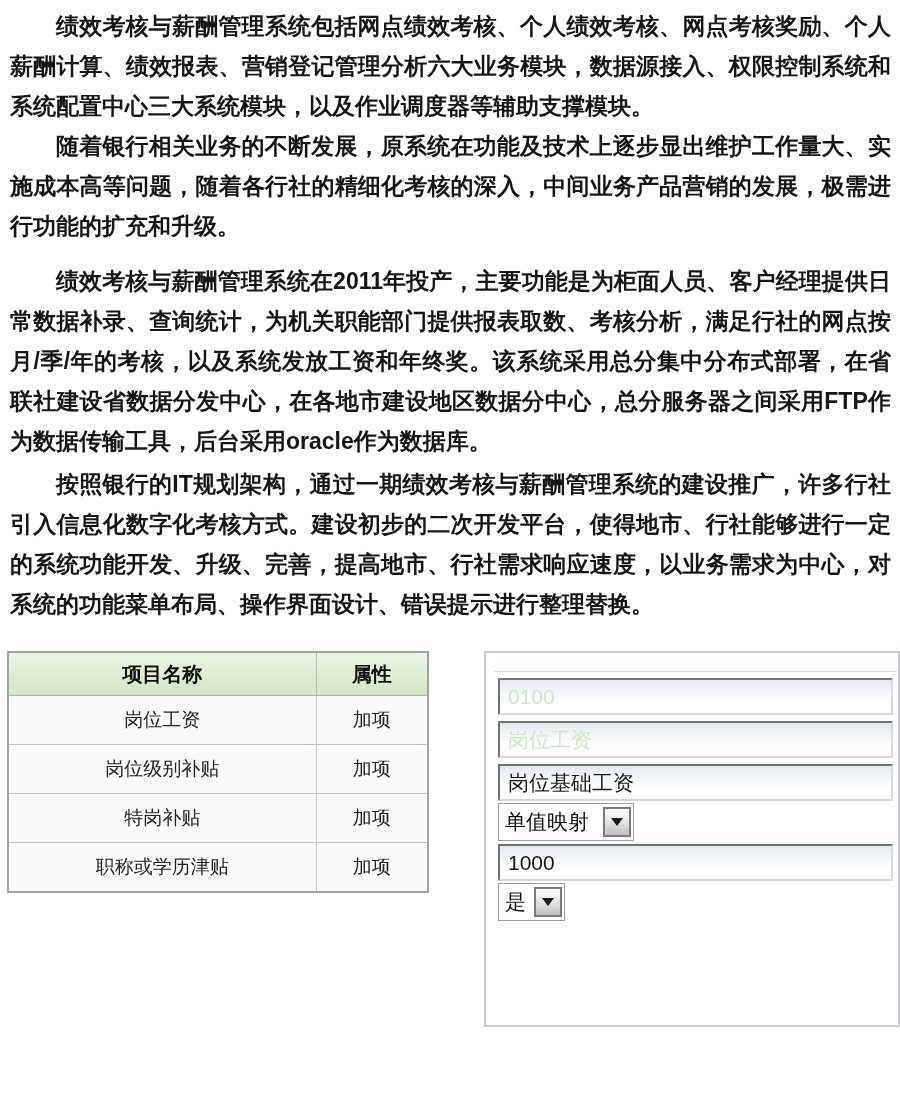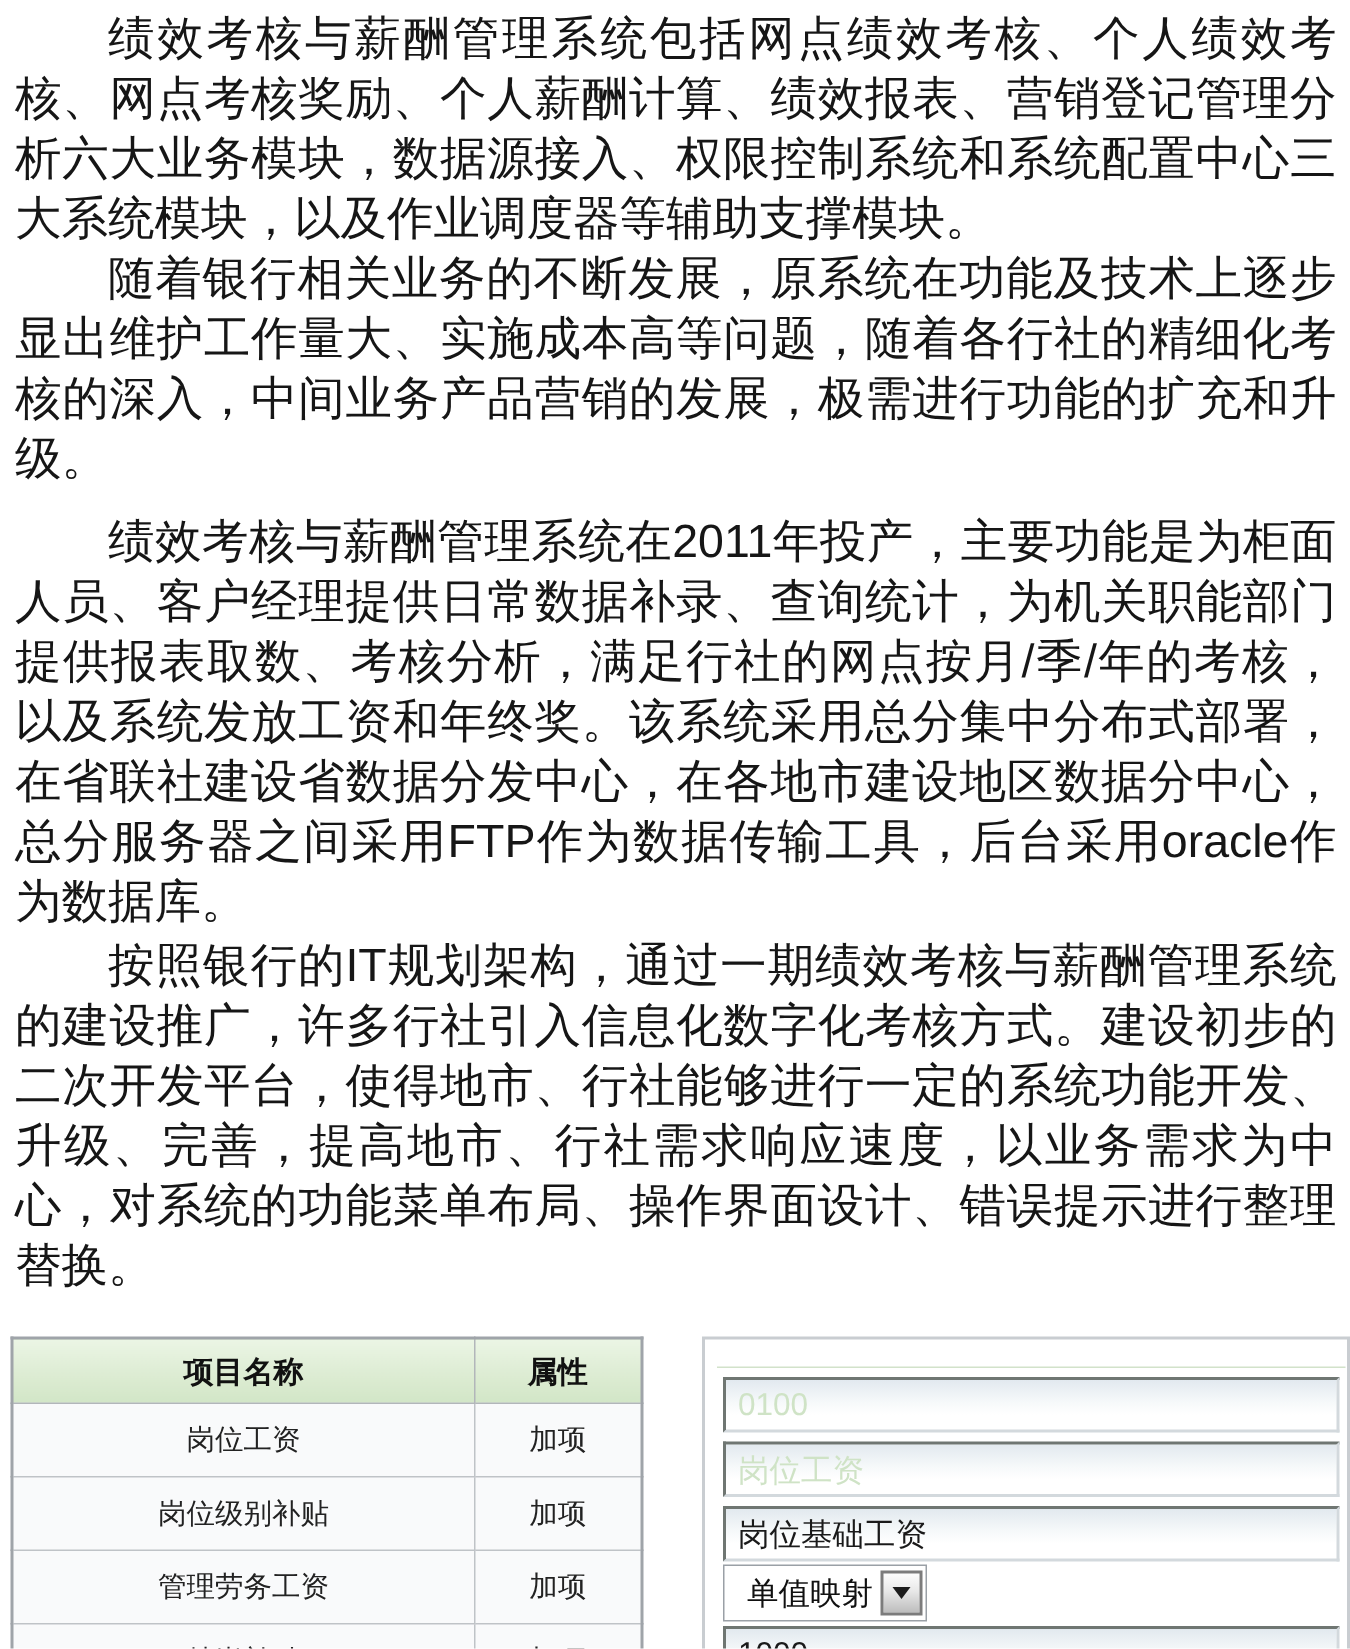--- a/index.html
+++ b/index.html
@@ -4,29 +4,29 @@
 <style>
   html,body{margin:0;padding:0;}
   body{
     width:900px;height:1099px;background:#ffffff;overflow:hidden;
     font-family:"Liberation Sans","DejaVu Sans",sans-serif;
     color:#1b1b1b;
   }
   
   .text-block{padding:6px 9px 0 10px;}
   .text-block p{
-    margin:0;font-size:31px;line-height:40px;
+    margin:0;font-size:23px;line-height:40px;
     text-indent:2em;text-align:justify;color:#161616;
-    font-weight:400;
+    font-weight:700;
   }
   .text-block p.gap-lg{margin-top:15px;}
   .text-block p.gap-sm{margin-top:3px;}
 
   
-  .figures{display:flex;margin:27px 0 0 7px;gap:39px;align-items:flex-start;}
+  .figures{display:flex;margin:27px 0 0 7px;gap:55px;align-items:flex-start;}
 
   
   table.items{
     border-collapse:collapse;width:424px;table-layout:fixed;
     border:2px solid #9fa4a9;background:#fff;
   }
   table.items th{
     height:40px;font-size:20px;font-weight:bold;color:#111;
     background:linear-gradient(180deg,#ebf5e5 0%,#ddecd3 55%,#d2e6c7 100%);
     border:1px solid #b2b6ba;text-align:center;
@@ -69,21 +69,21 @@
   .combo .combo-btn{
     width:28px;height:30px;box-sizing:border-box;flex:0 0 auto;
     border:2px solid #7c7c7c;
     background:linear-gradient(180deg,#fdfdfd 0%,#e8e8e8 45%,#bdbdbd 100%);
     display:flex;align-items:center;justify-content:center;
   }
   .arrow-down{
     width:0;height:0;border-left:6px solid transparent;
     border-right:6px solid transparent;border-top:8px solid #1c1c1c;
   }
-  .combo.w-map{width:136px;text-align:right;}
+  .combo.w-map{width:136px;}
   .combo.w-yes{width:67px;}
   .combo-row{padding:2px 5px 0 12px;}
   .amount-row{padding:3px 5px 0 12px;}
 </style>
 </head>
 <body>
 
 <div class="text-block">
   <p>绩效考核与薪酬管理系统包括网点绩效考核、个人绩效考核、网点考核奖励、个人薪酬计算、绩效报表、营销登记管理分析六大业务模块，数据源接入、权限控制系统和系统配置中心三大系统模块，以及作业调度器等辅助支撑模块。</p>
   <p>随着银行相关业务的不断发展，原系统在功能及技术上逐步显出维护工作量大、实施成本高等问题，随着各行社的精细化考核的深入，中间业务产品营销的发展，极需进行功能的扩充和升级。</p>
@@ -104,24 +104,20 @@
         <th>属性</th>
       </tr>
     </thead>
     <tbody>
       <tr>
         <td>岗位工资</td>
         <td>加项</td>
       </tr>
       <tr>
         <td>岗位级别补贴</td>
-        <td>加项</td>
-      </tr>
-      <tr>
-        <td>管理劳务工资</td>
         <td>加项</td>
       </tr>
       <tr>
         <td>特岗补贴</td>
         <td>加项</td>
       </tr>
       <tr>
         <td>职称或学历津贴</td>
         <td>加项</td>
       </tr>

